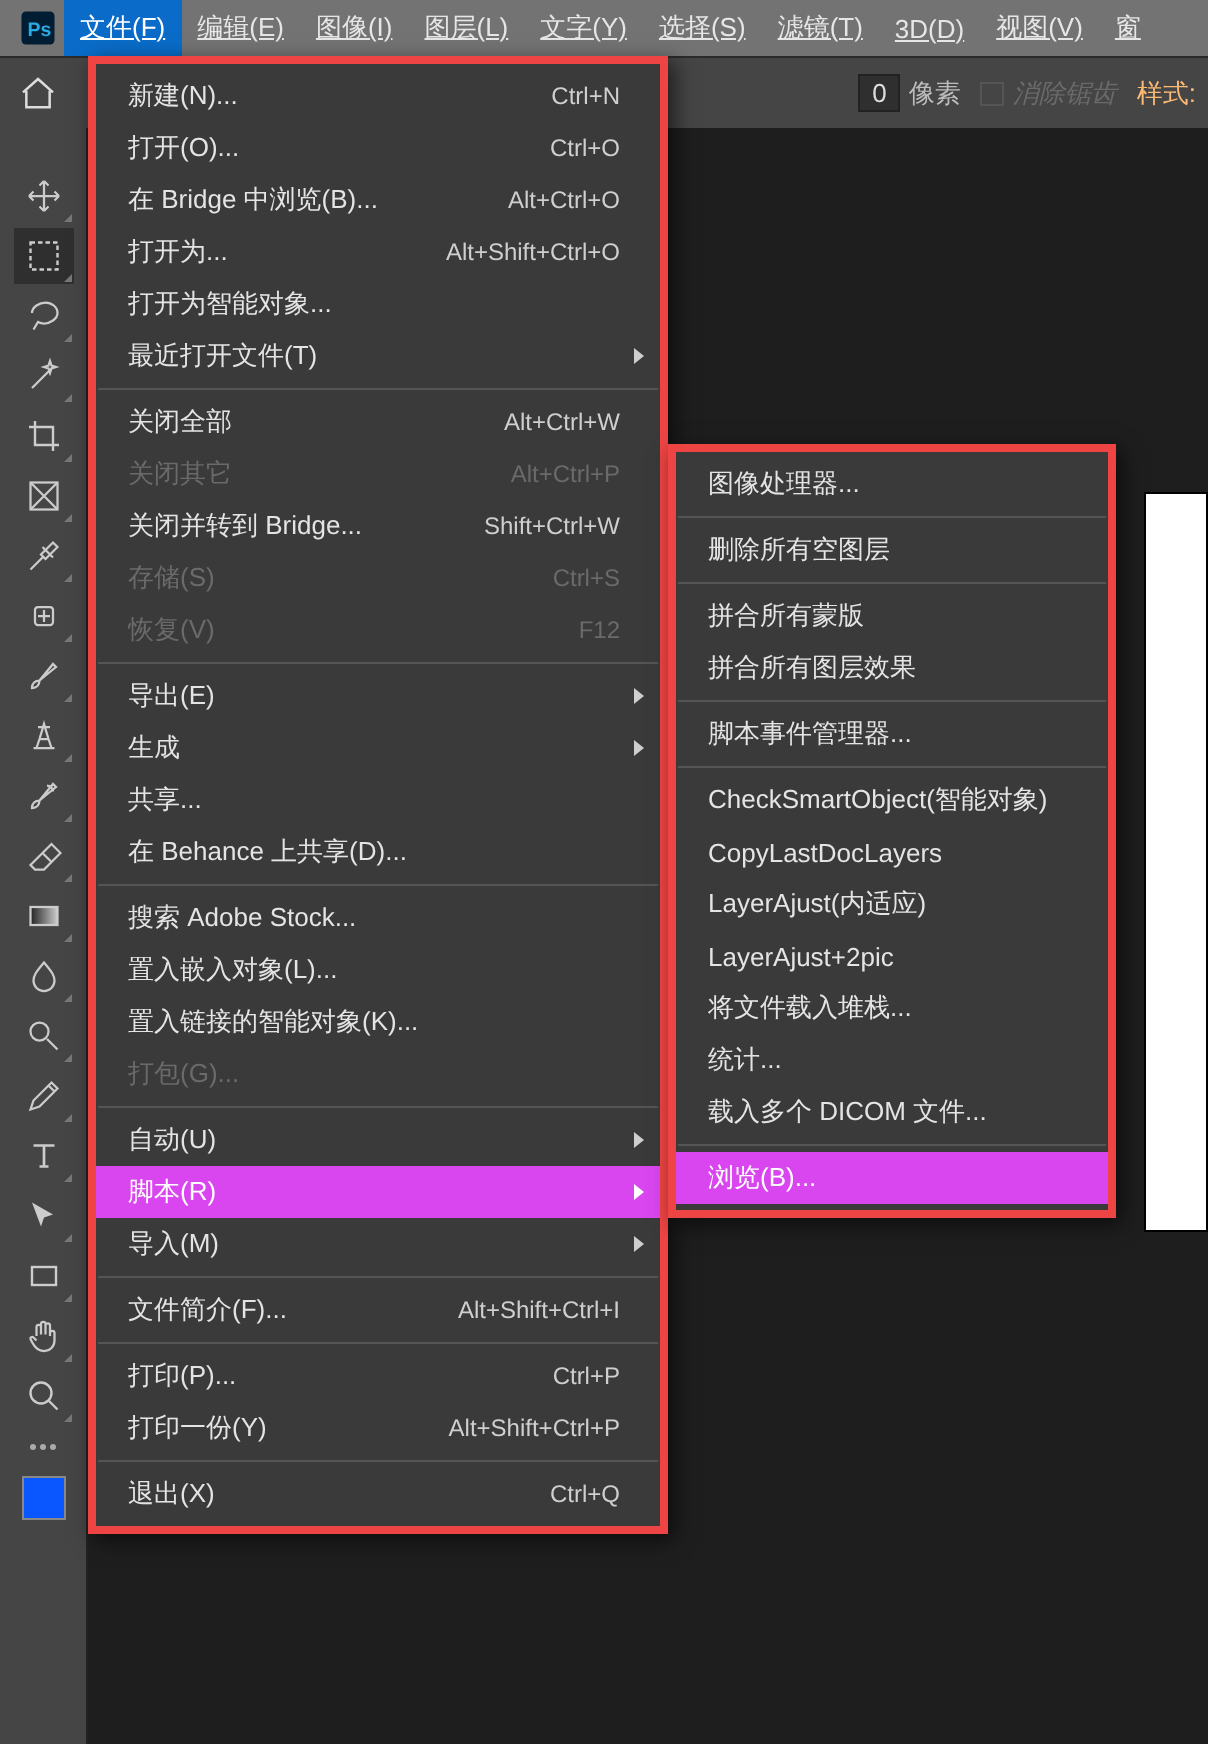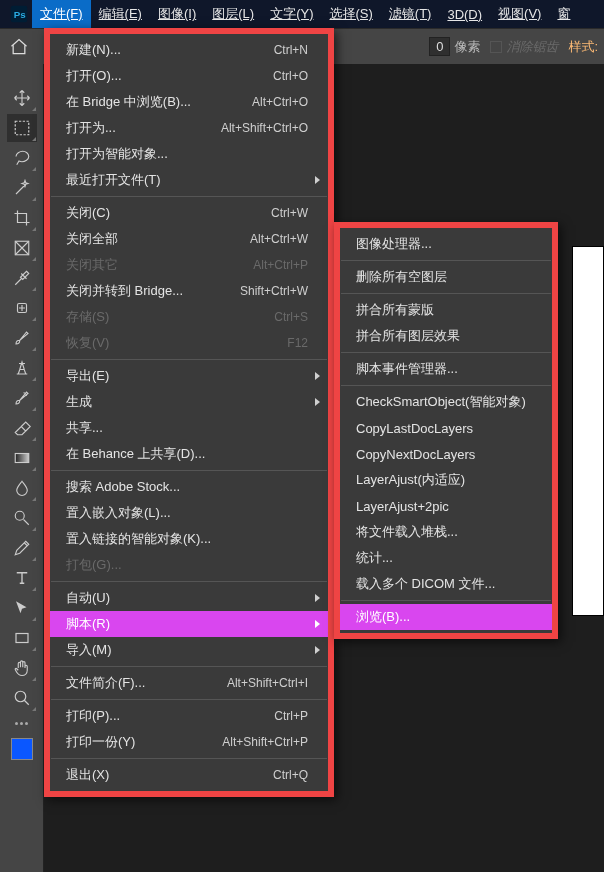--- a/index.html
+++ b/index.html
@@ -1,19 +1,19 @@
 <!DOCTYPE html>
 <html><head>
 <meta charset="utf-8">
 <style>
 * { margin:0; padding:0; box-sizing:border-box; font-family:"Microsoft YaHei","Segoe UI",sans-serif; font-size:13px; }
 body { background:#323232; color:#d0d0d0; width:604px; height:872px; overflow:hidden; user-select:none; }
 
 
-.menubar { background:#0f172a; height:28px; display:flex; align-items:stretch; padding-left:6px; }
+.menubar { background:#737373; height:28px; display:flex; align-items:stretch; padding-left:6px; }
 .logo { width:26px; display:flex; align-items:center; justify-content:center; }
 .logo svg { width:18px; height:18px; }
 .menu-item { padding:0 8px; display:flex; align-items:center; color:#e6e6e6; cursor:default;text-decoration:underline; }
 .menu-item.open { background:#0a6cc8; color:#fff; }
 
 
 .optbar { background:#454545; height:36px; border-top:1px solid #2a2a2a; display:flex; align-items:center; padding-left:8px; gap:10px; color:#bdbdbd; }
 .home-icon { width:22px; height:22px; display:flex; align-items:center; justify-content:center; }
 .opt-pixel { display:flex; align-items:center; gap:4px; }
 .opt-num { background:#2f2f2f; border:1px solid #222; padding:1px 6px; color:#ddd; }
@@ -28,21 +28,21 @@
 .tri { position:absolute; right:1px; bottom:1px; width:0; height:0; border-left:4px solid transparent; border-bottom:4px solid #777; }
 .more-dots { height:14px; display:flex; gap:2px; align-items:center; justify-content:center; margin-top:2px; }
 .more-dots span { width:3px; height:3px; background:#aaa; border-radius:50%; }
 .swatch { width:22px; height:22px; border:1px solid #888; margin-top:6px; }
 
 
 .canvas { position:absolute; left:44px; top:64px; right:0; bottom:0; background:#1e1e1e; }
 .canvas-white { position:absolute; right:0; top:182px; width:32px; height:370px; background:#fff; border:1px solid #000; }
 
 
-.dropdown { position:absolute; background:#3a3a3a; border:6px solid #ef4444; box-shadow:3px 3px 10px rgba(0,0,0,.6); padding:3px 0; }
+.dropdown { position:absolute; background:#3a3a3a; border:4px solid #ef4444; box-shadow:3px 3px 10px rgba(0,0,0,.6); padding:3px 0; }
 .dd1 { left:44px; top:28px; width:290px; }
 .dd2 { left:334px; top:222px; width:224px; }
 .dd-item { display:flex; align-items:center; height:26px; padding:0 20px 0 16px; color:#e4e4e4; cursor:default; position:relative; }
 .dd-item.highlight { background:#d946ef; color:#fff; }
 .dd-item.disabled { color:#6a6a6a; }
 .dd-label { flex:1; white-space:nowrap; overflow:hidden; }
 .dd-short { color:#cfcfcf; font-size:12px; }
 .dd-item.disabled .dd-short { color:#6a6a6a; }
 .dd-sub::after { content:""; position:absolute; right:8px; top:50%; transform:translateY(-50%); width:0; height:0; border-top:4px solid transparent; border-bottom:4px solid transparent; border-left:5px solid #cfcfcf; }
 .dd-item.highlight.dd-sub::after { border-left-color:#fff; }
@@ -261,24 +261,20 @@
       <span class="dd-short">Alt+Shift+Ctrl+O</span>
     </div>
     <div class="dd-item">
       <span class="dd-label">打开为智能对象...</span>
     </div>
     <div class="dd-item dd-sub">
       <span class="dd-label">最近打开文件(T)</span>
     </div>
     <div class="dd-sep"></div>
     <div class="dd-item">
-      <span class="dd-label">关闭(C)</span>
-      <span class="dd-short">Ctrl+W</span>
-    </div>
-    <div class="dd-item">
       <span class="dd-label">关闭全部</span>
       <span class="dd-short">Alt+Ctrl+W</span>
     </div>
     <div class="dd-item disabled">
       <span class="dd-label">关闭其它</span>
       <span class="dd-short">Alt+Ctrl+P</span>
     </div>
     <div class="dd-item">
       <span class="dd-label">关闭并转到 Bridge...</span>
       <span class="dd-short">Shift+Ctrl+W</span>
@@ -368,23 +364,20 @@
       <span class="dd-label">脚本事件管理器...</span>
     </div>
     <div class="dd-sep"></div>
     <div class="dd-item">
       <span class="dd-label">CheckSmartObject(智能对象)</span>
     </div>
     <div class="dd-item">
       <span class="dd-label">CopyLastDocLayers</span>
     </div>
     <div class="dd-item">
-      <span class="dd-label">CopyNextDocLayers</span>
-    </div>
-    <div class="dd-item">
       <span class="dd-label">LayerAjust(内适应)</span>
     </div>
     <div class="dd-item">
       <span class="dd-label">LayerAjust+2pic</span>
     </div>
     <div class="dd-item">
       <span class="dd-label">将文件载入堆栈...</span>
     </div>
     <div class="dd-item">
       <span class="dd-label">统计...</span>

